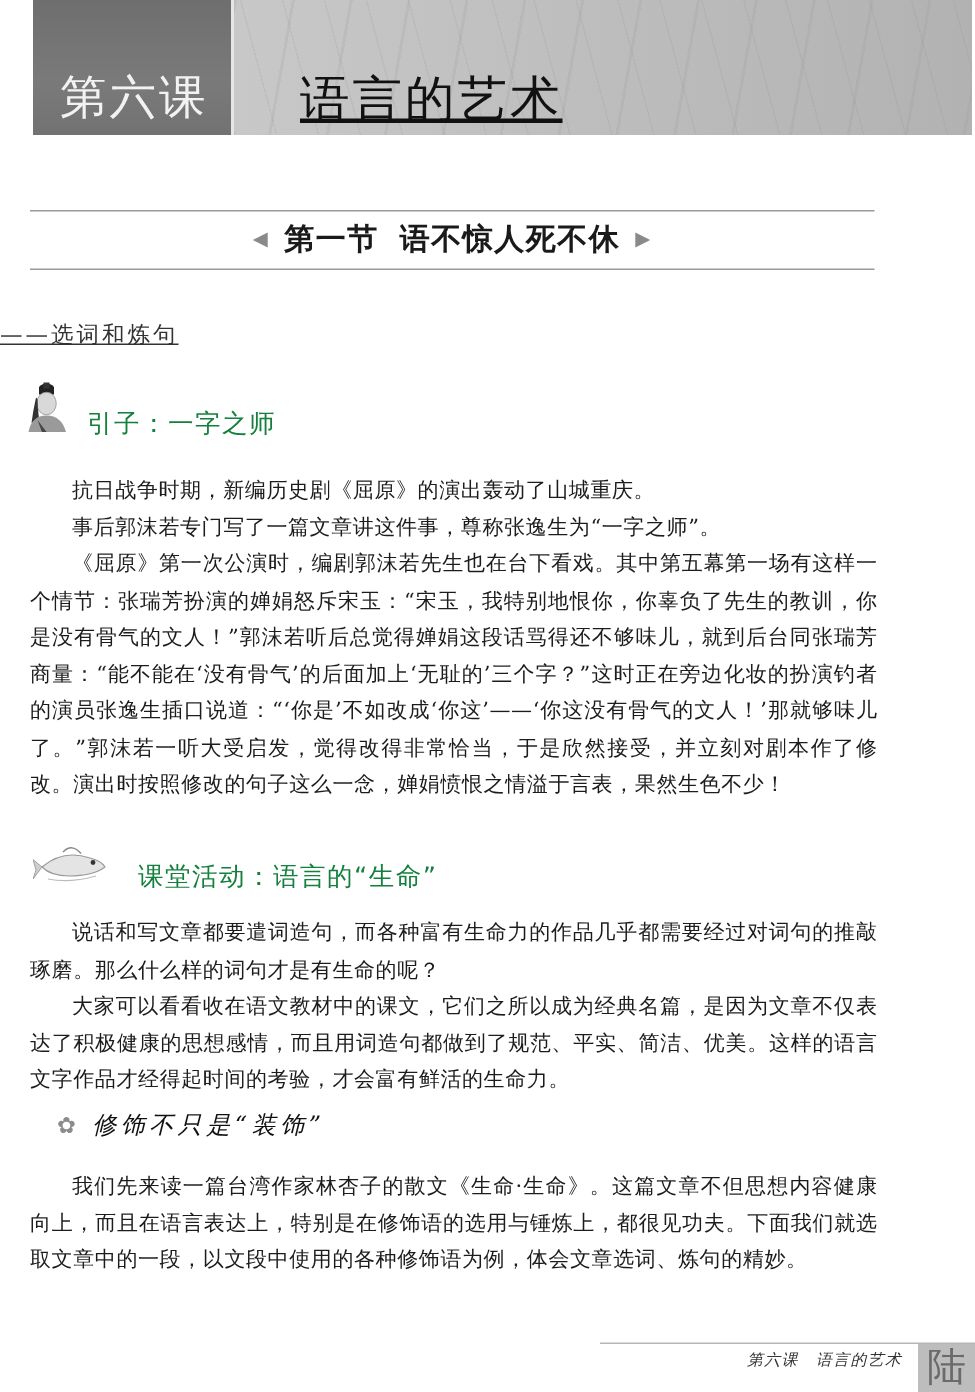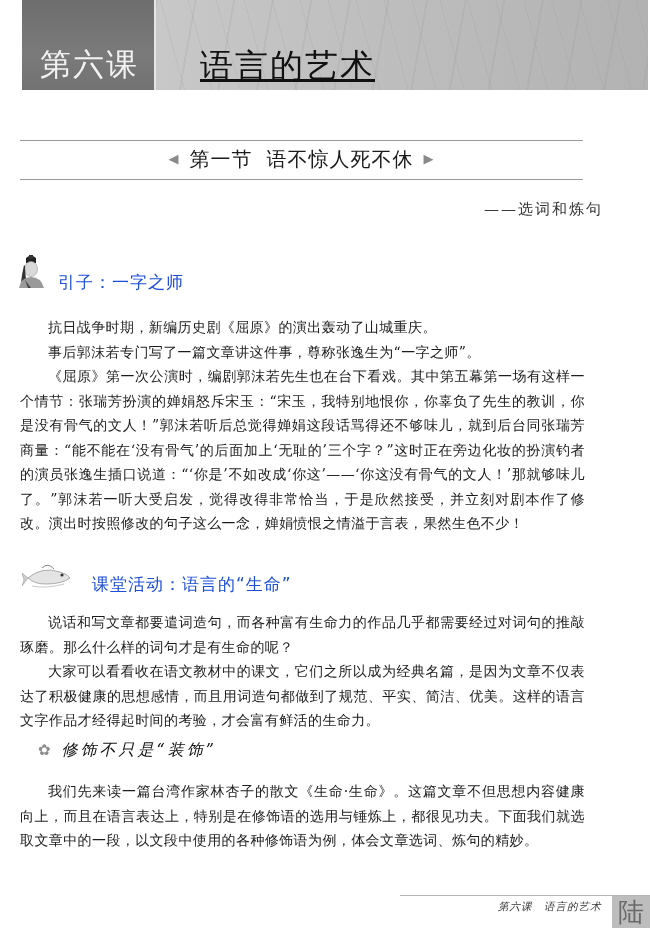--- a/index.html
+++ b/index.html
@@ -33,31 +33,31 @@
     }
     .lesson-title {
       position: absolute; left: 200px; top: 44px;
       font-size: 33px; color: #111; letter-spacing: 2px;
       font-family: "DejaVu Serif", serif;
       text-decoration: underline;
     }
     .hr { position: absolute; left: 20px; width: 563px; height: 1px; background: #9a9a9a; }
     .section-title {
       position: absolute; left: 0; width: 603px; top: 146px; text-align: center;
-      font-size: 20px; font-weight: normal; letter-spacing: 1px;
+      font-size: 20px; font-weight: bold; letter-spacing: 1px;
     }
     .tri { display: inline-block; color: #8a8a8a; font-size: 13px; vertical-align: 3px; margin: 0 10px; }
     .section-title .gap { display: inline-block; width: 14px; }
     .subtitle {
-      position: absolute; left: 0; width: 603px; top: 200px; text-align: right;
-      font-size: 15px; color: #333; letter-spacing: 2px;
+      position: absolute; left: 0; width: 603px; top: 214px; text-align: left;
+      font-size: 15px; color: #333; letter-spacing: 2px; text-decoration: underline;
     }
     .h2 {
       position: absolute; font-family: "DejaVu Sans", "Liberation Sans", sans-serif;
-      font-size: 17px; color: #1d4ed8; letter-spacing: 1px;
+      font-size: 17px; color: #15803d; letter-spacing: 1px;
     }
     .avatar {
       position: absolute; left: 17px; top: 254px; width: 28px; height: 34px;
     }
     .fish { position: absolute; left: 22px; top: 560px; width: 52px; height: 30px; }
     .para {
       position: absolute; left: 20px; width: 565px;
       font-size: 14px; line-height: 24.5px; color: #1c1c1c;
       text-align: justify; letter-spacing: 0.4px;
     }

